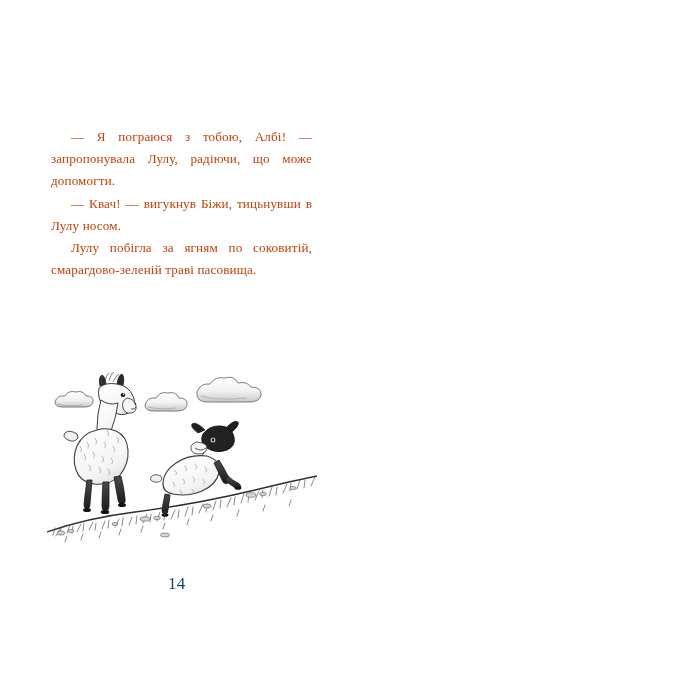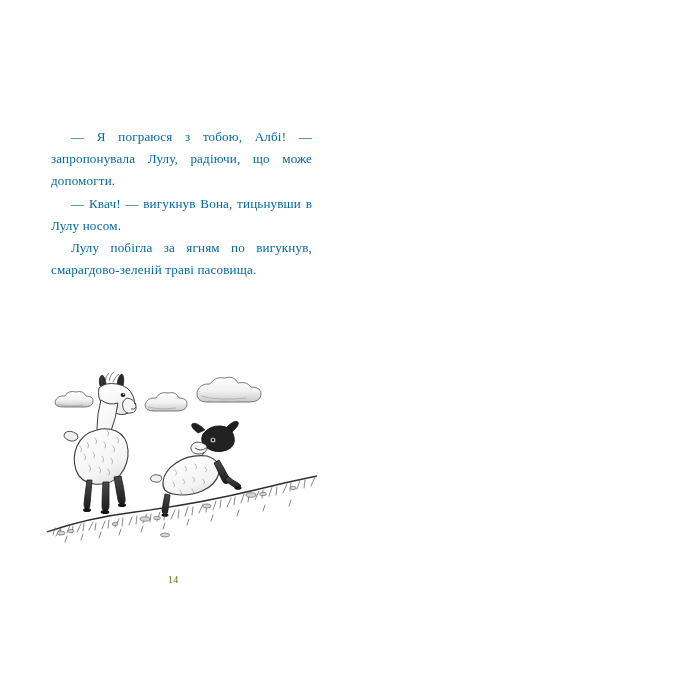--- a/index.html
+++ b/index.html
@@ -30,21 +30,21 @@
   }
   .page-left  { left: 0;   width: 350px; }
   .page-right { left: 350px; width: 350px; }
 
   .text-block {
     position: absolute;
     font-size: 13.1px;
     line-height: 22.2px;
     text-align: justify;
     text-justify: inter-word;
-    color: #0369a1;
+    color: #c2410c;
     letter-spacing: 0.15px;
     -webkit-font-smoothing: antialiased;
   }
   .col-left {
     left: 51px;
     top: 126px;
     width: 261px;
   }
 
   .para {
@@ -56,22 +56,22 @@
     position: absolute;
     left: 47px;
     top: 372px;
     width: 270px;
     height: 175px;
   }
   .illustration svg { display: block; width: 100%; height: 100%; }
 
   .folio {
     position: absolute;
-    font-size: 10px;
-    color: #4d7c0f;
+    font-size: 17px;
+    color: #0c4a6e;
     letter-spacing: 0.3px;
     line-height: 1;
   }
   .folio-left  { left: 168px; top: 575px; }
 
   .gutter-hint {
     position: absolute;
     left: 350px;
     top: 0;
     width: 0px;
@@ -82,22 +82,22 @@
 <body>
 
 <div class="spread">
 
   <div class="gutter-hint"></div>
 
   <div class="page page-left">
 
     <div class="text-block col-left">
       <p class="para">— Я пограюся з тобою, Албі! — запропонувала Лулу, радіючи, що може допомогти.</p>
-      <p class="para">— Квач! — вигукнув Вона, тицьнувши в Лулу носом.</p>
-      <p class="para">Лулу побігла за ягням по вигукнув, смарагдово-зеленій траві пасовища.</p>
+      <p class="para">— Квач! — вигукнув Біжи, тицьнувши в Лулу носом.</p>
+      <p class="para">Лулу побігла за ягням по соковитій, смарагдово-зеленій траві пасовища.</p>
     </div>
 
     <div class="illustration">
       <svg viewBox="0 0 270 175" xmlns="http://www.w3.org/2000/svg">
         <defs>
           <linearGradient id="cloudShade" x1="0" y1="0" x2="0" y2="1">
             <stop offset="0%" stop-color="#ffffff"></stop>
             <stop offset="55%" stop-color="#f2f2f2"></stop>
             <stop offset="100%" stop-color="#c9c9c9"></stop>
           </linearGradient>

